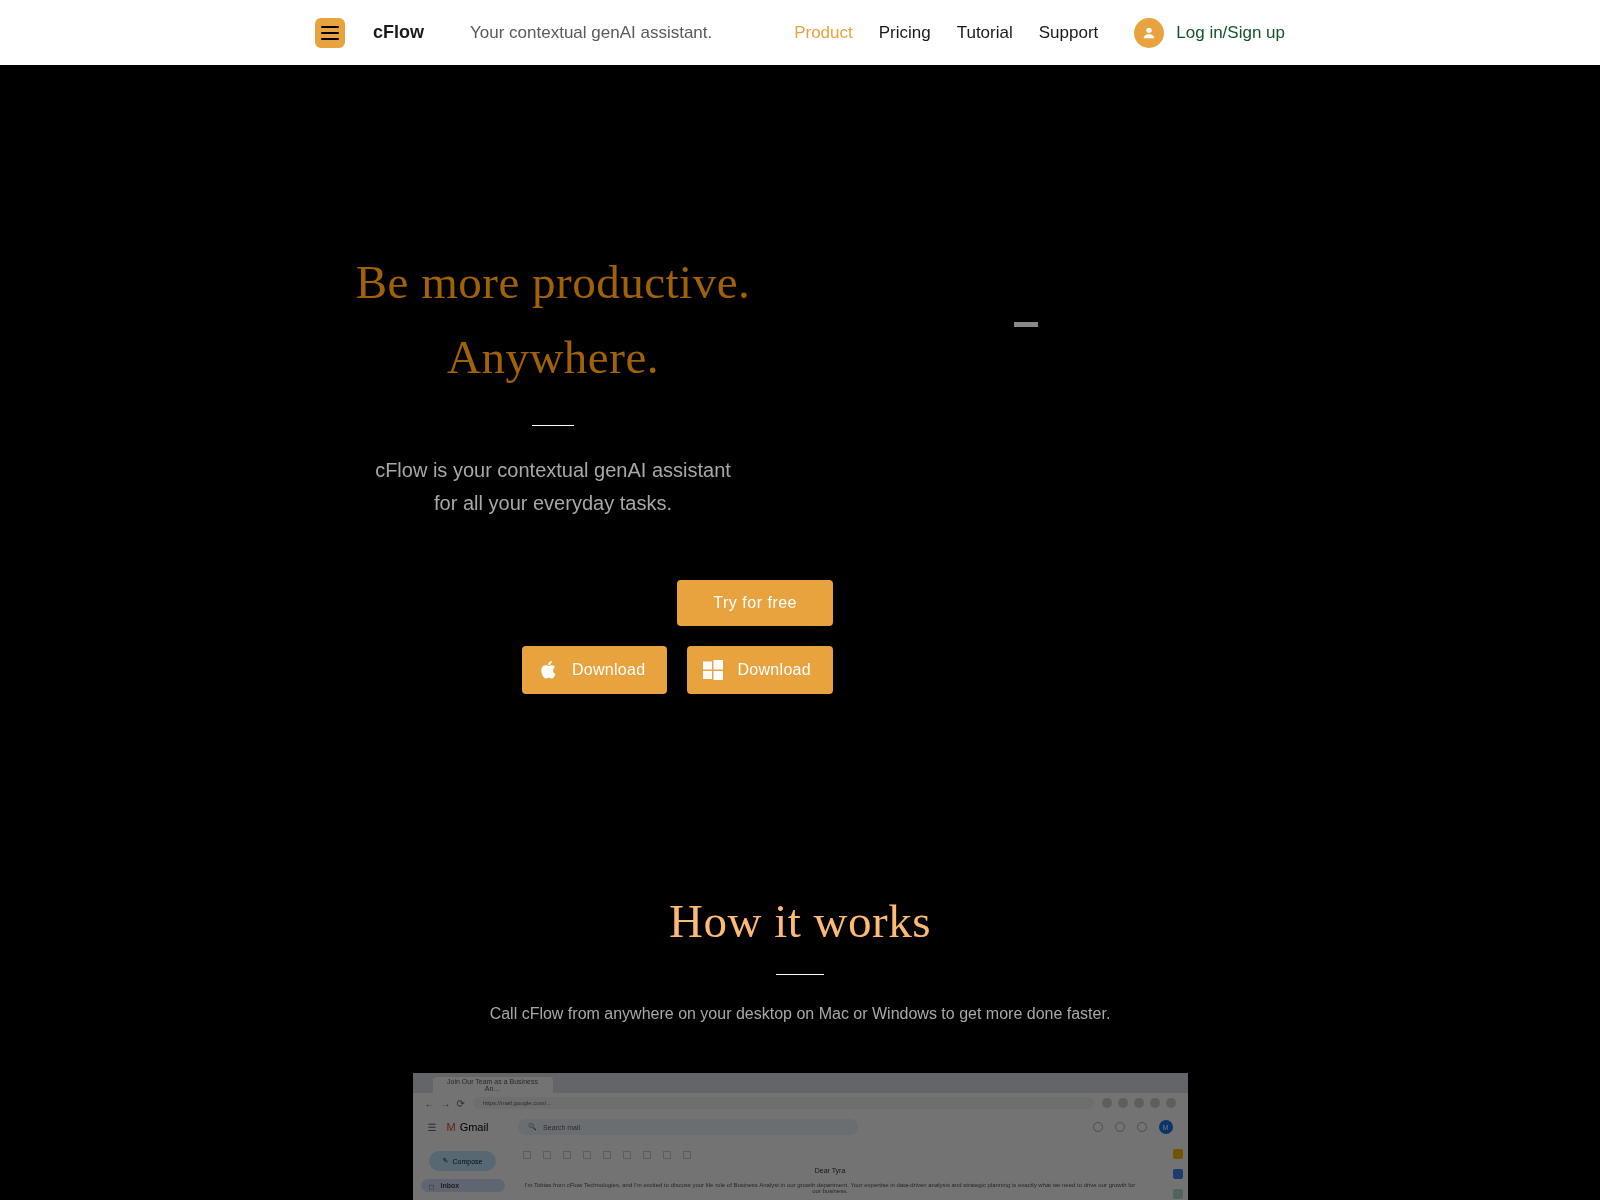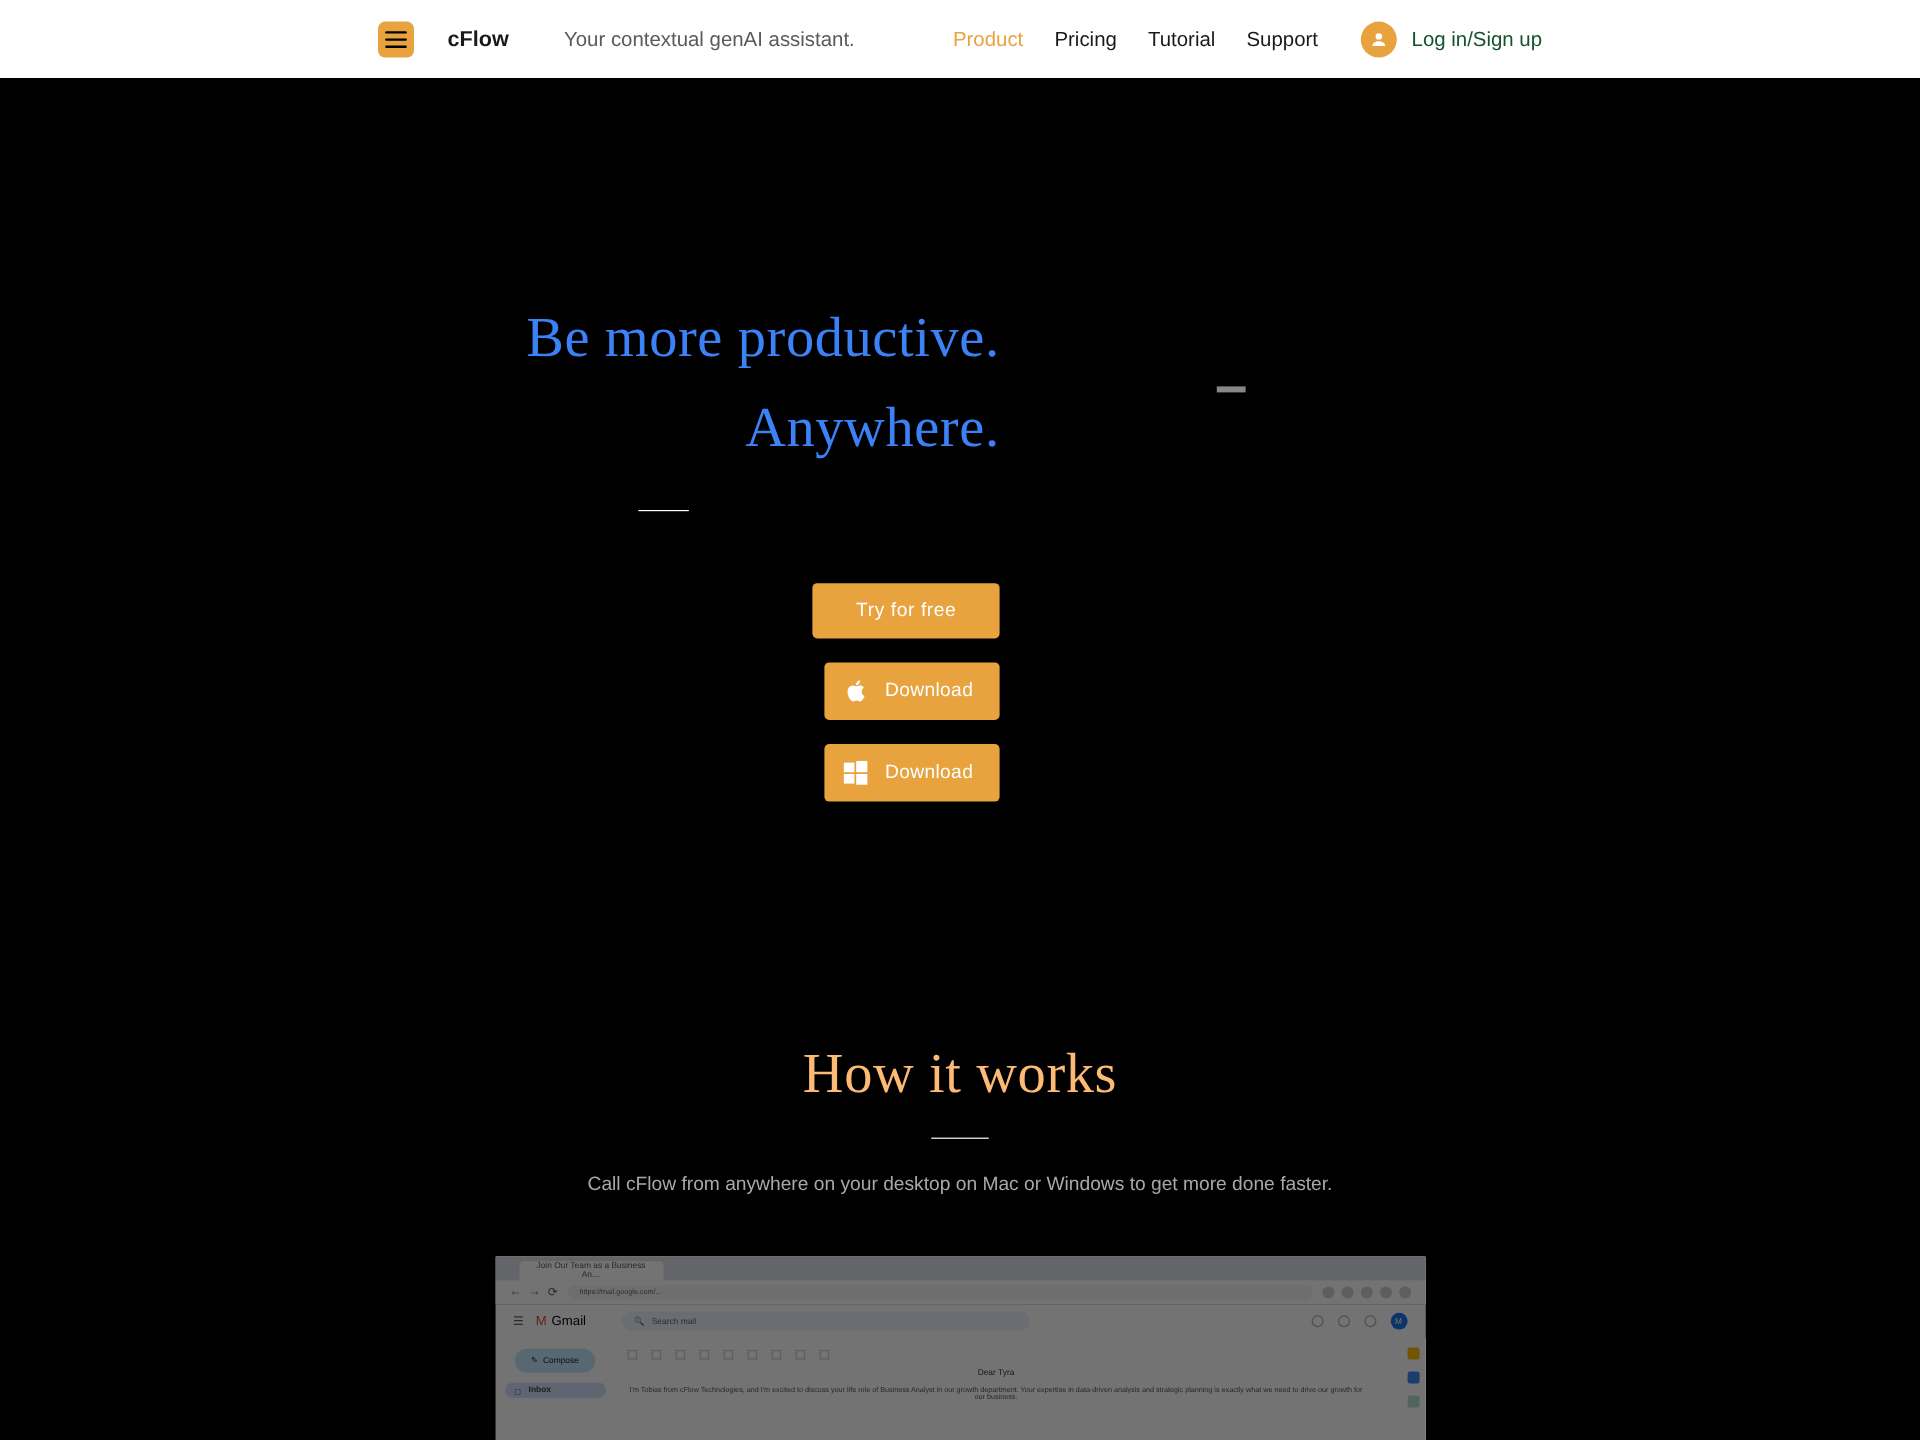--- a/index.html
+++ b/index.html
@@ -95,26 +95,25 @@
       padding: 180px 0 0 0;
       text-align: center;
       position: relative;
     }
     .hero-content {
       width: 560px;
       margin-left: 273px;
     }
     .hero-title {
       font-family: Georgia, "Times New Roman", serif;
-      color: #3b82f6;
+      color: #a16207;
       font-size: 47px;
       font-weight: 400;
       line-height: 1.6;
       letter-spacing: 0.5px;
-      text-align: right;
     }
     .divider-small {
       width: 42px;
       height: 1px;
       background: #fff;
       margin: 30px auto 28px;
     }
     .hero-subtitle {
       color: #a8a8a8;
       font-size: 20px;
@@ -133,21 +132,20 @@
       border: none;
       padding: 14px 36px;
       font-size: 16px;
       border-radius: 4px;
       cursor: pointer;
       letter-spacing: 0.5px;
     }
     .download-row {
       display: flex;
       gap: 20px;
-      flex-direction: column;
     }
     .btn-download {
       background: #e8a33f;
       color: #fff;
       border: none;
       padding: 12px 22px 12px 14px;
       font-size: 16px;
       border-radius: 4px;
       cursor: pointer;
       display: flex;
@@ -448,20 +446,24 @@
   </div>
 </div>
 
 <div class="hero-section">
   <div class="hero-content">
     <h1 class="hero-title">
       <span>Be more productive.</span><br>
       <span>Anywhere.</span>
     </h1>
     <div class="divider-small"></div>
+    <p class="hero-subtitle">
+      <span>cFlow is your contextual genAI assistant</span><br>
+      <span>for all your everyday tasks.</span>
+    </p>
     <div class="button-group">
       <button class="btn-try">Try for free</button>
       <div class="download-row">
         <button class="btn-download">
           <span class="os-icon">
             <svg width="20" height="22" viewBox="0 0 20 24" fill="#fff">
               <path d="M15.5 12.5c0-2.5 2-3.7 2.1-3.8-1.1-1.7-2.9-1.9-3.5-1.9-1.5-.2-2.9.9-3.6.9-.8 0-1.9-.9-3.1-.8-1.6 0-3.1.9-3.9 2.4-1.7 2.9-.4 7.2 1.2 9.6.8 1.1 1.7 2.4 3 2.4 1.2 0 1.7-.8 3.1-.8 1.5 0 1.9.8 3.1.8 1.3 0 2.1-1.2 2.9-2.3.9-1.3 1.3-2.6 1.3-2.7-.1 0-2.5-1-2.6-3.8zM13.1 5.2c.7-.8 1.1-1.9 1-3.1-1 0-2.2.7-2.9 1.5-.6.7-1.2 1.9-1 3 1.1.1 2.2-.6 2.9-1.4z"></path>
             </svg>
           </span>
           <span>Download</span>

